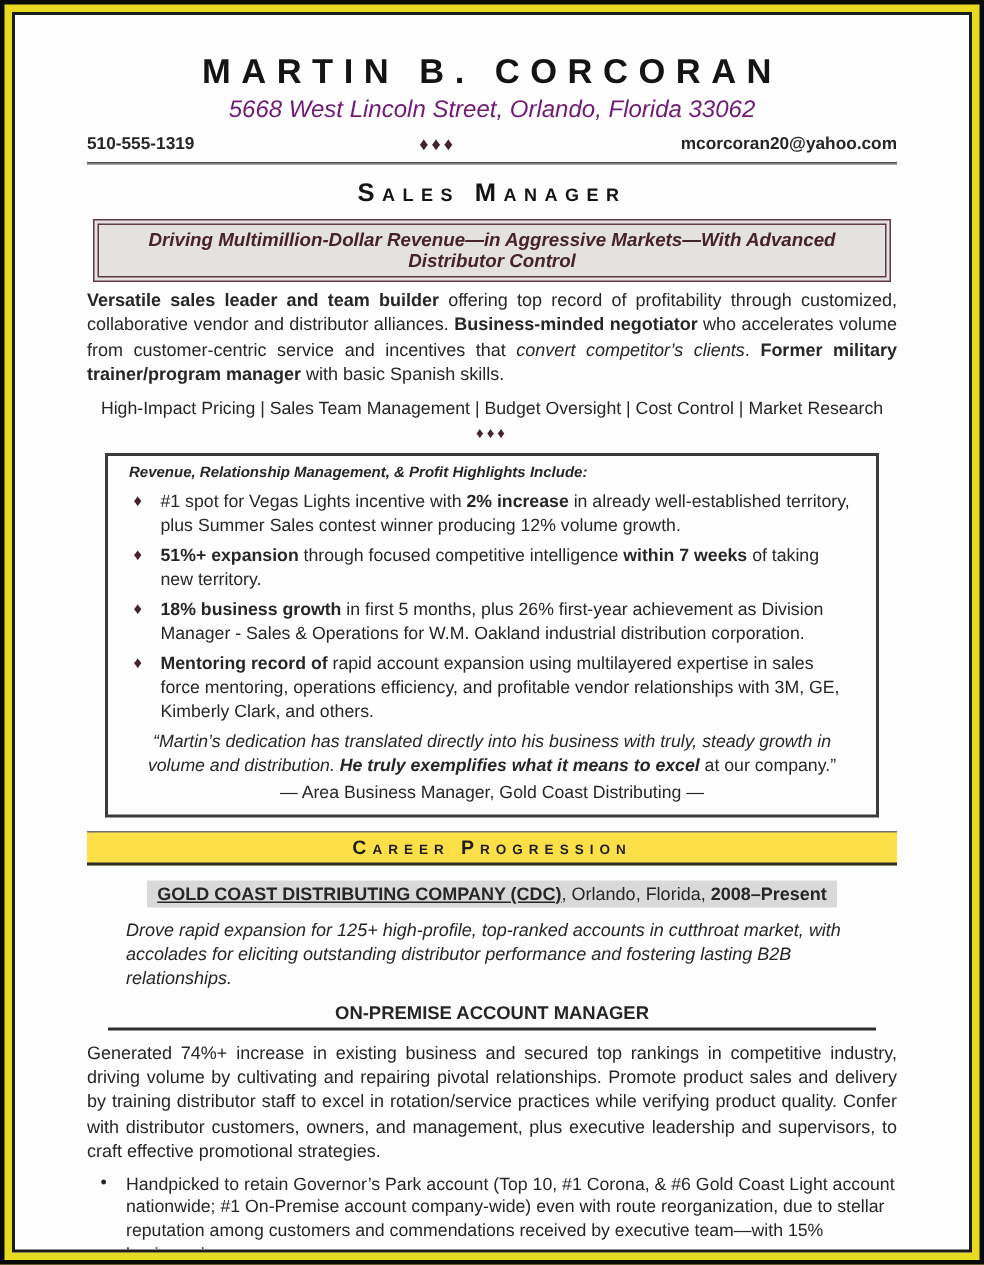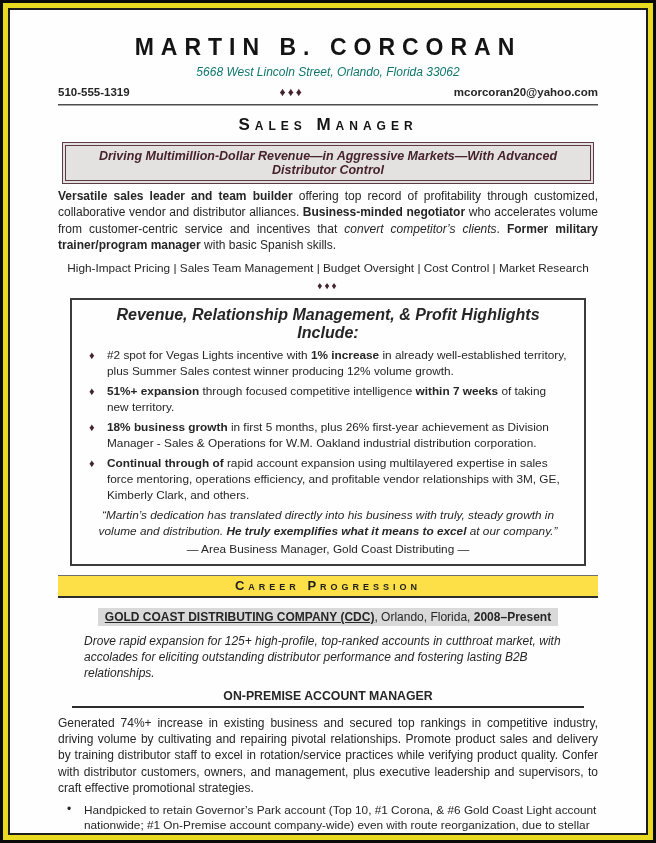--- a/index.html
+++ b/index.html
@@ -24,21 +24,21 @@
     color:#262626;
   }
   
   .name {
     text-align:center;
     font-size:23px; font-weight:bold; letter-spacing:7px;
     color:#141414;
   }
   .address {
     text-align:center; font-style:italic;
-    font-size:12px; margin-top:4px; color:#0f766e;
+    font-size:16px; margin-top:4px; color:#701a75;
   }
   .contact-row {
     display:flex; justify-content:space-between; align-items:center;
     margin-top:6px; font-size:11.5px; font-weight:bold;
   }
   .diamonds { color:#43232c; font-size:12px; letter-spacing:2px; font-weight:normal; }
   .dbl-rule {
     margin-top:5px; height:2px; background:#a6a6a6; border-top:1px solid #4d4d4d;
   }
   
@@ -59,21 +59,21 @@
   
   .summary { margin-top:4px; font-size:12px; line-height:1.37; text-align:justify; }
   .skills { text-align:center; font-size:11.8px; line-height:1.55; margin-top:5px; }
   .center-diamonds { text-align:center; color:#43232c; font-size:10px; letter-spacing:2px; margin-top:3px; }
   
   .hl-box {
     margin:7px 12px 0 12px;
     border:2px solid #3b3b3b;
     padding:6px 14px 4px 14px;
   }
-  .hl-title { text-align:center; font-weight:bold; font-style:italic; font-size:16px; }
+  .hl-title { text-align:left; font-weight:bold; font-style:italic; font-size:10px; }
   .hl-list { list-style:none; margin:6px 0 0 0; padding:0; }
   .hl-list li {
     position:relative; padding-left:21px;
     font-size:11.8px; line-height:1.32; margin-bottom:5px;
   }
   .hl-list .dia { position:absolute; left:3px; top:0; color:#43232c; font-size:11px; }
   .hl-quote { text-align:center; font-size:11.8px; line-height:1.35; margin-top:3px; padding:0 4px; }
   .hl-attrib { text-align:center; font-size:11.8px; margin:2px 0 4px 0; }
   
   .career-band {
@@ -130,36 +130,36 @@
     <div class="skills">
       <div>High-Impact Pricing  |  Sales Team Management  |  Budget Oversight  |  Cost Control  |  Market Research</div>
     </div>
     <div class="center-diamonds">♦♦♦</div>
 
     <div class="hl-box">
       <div class="hl-title">Revenue, Relationship Management, &amp; Profit Highlights Include:</div>
       <ul class="hl-list">
         <li>
           <span class="dia">♦</span>
-          <span><span>#2 spot for Vegas Lights incentive with </span><span style="font-weight: bold;">1% increase</span><span> in already well-established territory, plus Summer Sales contest winner producing 12% volume growth.</span></span>
+          <span><span>#1 spot for Vegas Lights incentive with </span><span style="font-weight: bold;">2% increase</span><span> in already well-established territory, plus Summer Sales contest winner producing 12% volume growth.</span></span>
         </li>
         <li>
           <span class="dia">♦</span>
           <span><span style="font-weight: bold;">51%+ expansion</span><span> through focused competitive intelligence </span><span style="font-weight: bold;">within 7 weeks</span><span> of taking new territory.</span></span>
         </li>
         <li>
           <span class="dia">♦</span>
           <span><span style="font-weight: bold;">18% business growth</span><span> in first 5 months, plus 26% first-year achievement as Division Manager - Sales &amp; Operations for W.M. Oakland industrial distribution corporation.</span></span>
         </li>
         <li>
           <span class="dia">♦</span>
-          <span><span style="font-weight: bold;">Continual through of</span><span> rapid account expansion using multilayered expertise in sales force mentoring, operations efficiency, and profitable vendor relationships with 3M, GE, Kimberly Clark, and others.</span></span>
+          <span><span style="font-weight: bold;">Mentoring record of</span><span> rapid account expansion using multilayered expertise in sales force mentoring, operations efficiency, and profitable vendor relationships with 3M, GE, Kimberly Clark, and others.</span></span>
         </li>
       </ul>
-      <div class="hl-quote"><span style="font-style: italic;">“Martin’s dedication has translated directly into his business with truly, steady growth in volume and distribution. </span><span style="font-weight: bold; font-style: italic;">He truly exemplifies what it means to excel</span><span style="font-style: italic;"> at our company.”</span></div>
+      <div class="hl-quote"><span style="font-style: italic;">“Martin’s dedication has translated directly into his business with truly, steady growth in volume and distribution. </span><span style="font-weight: bold; font-style: italic;">He truly exemplifies what it means to excel</span><span style=""> at our company.”</span></div>
       <div class="hl-attrib">—  Area Business Manager, Gold Coast Distributing  —</div>
     </div>
 
     <div class="career-band">Career Progression</div>
     <div class="company-line"><span style="font-weight: bold; text-decoration: underline;">GOLD COAST DISTRIBUTING COMPANY (CDC)</span><span>, Orlando, Florida, </span><span style="font-weight: bold;">2008–Present</span></div>
     <div class="career-summary">Drove rapid expansion for 125+ high-profile, top-ranked accounts in cutthroat market, with accolades for eliciting outstanding distributor performance and fostering lasting B2B relationships.</div>
     <div class="role-heading">ON-PREMISE ACCOUNT MANAGER</div>
     <div class="career-para">Generated 74%+ increase in existing business and secured top rankings in competitive industry, driving volume by cultivating and repairing pivotal relationships. Promote product sales and delivery by training distributor staff to excel in rotation/service practices while verifying product quality. Confer with distributor customers, owners, and management, plus executive leadership and supervisors, to craft effective promotional strategies.</div>
     <ul class="career-list">
       <li>

